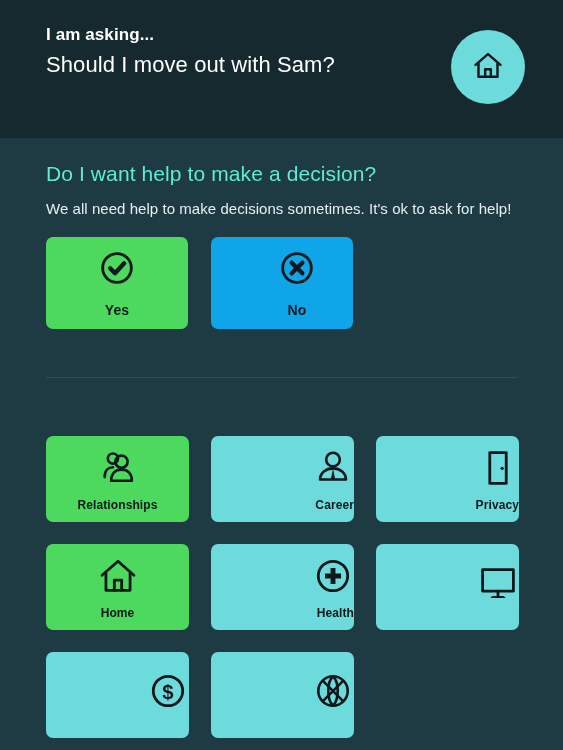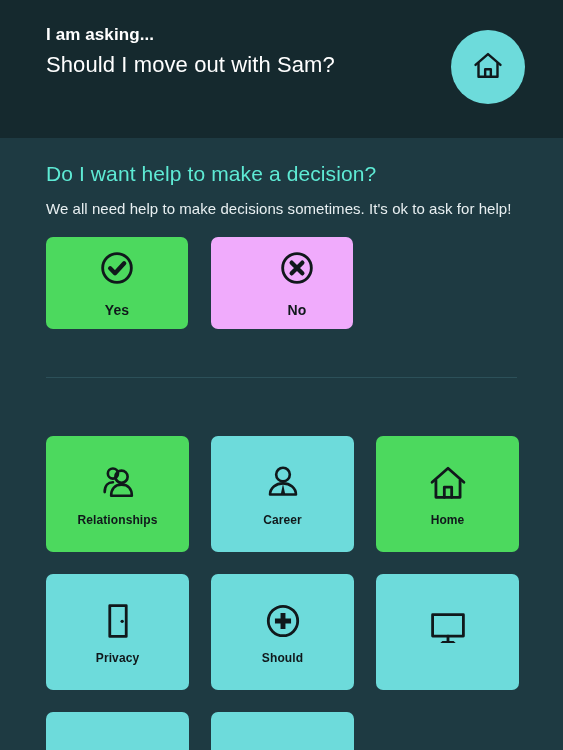--- a/index.html
+++ b/index.html
@@ -103,21 +103,21 @@
     cursor: pointer;
     display: flex;
     flex-direction: column;
     align-items: center;
     justify-content: center;
     padding: 0;
     font-family: "Liberation Sans", sans-serif;
   }
 
   .choice-btn.is-selected { background: #4cd95e; }
-  .choice-btn.is-plain    { background: #f0abfc; padding-left: 30px; }
+  .choice-btn.is-plain    { background: #0ea5e9; padding-left: 30px; }
 
   .choice-label {
     font-size: 14px;
     font-weight: bold;
     color: #10181b;
     margin-top: 11px;
     letter-spacing: 0.1px;
   }
 
   
@@ -132,34 +132,34 @@
   
   .tile-grid {
     display: grid;
     grid-template-columns: repeat(3, 143px);
     gap: 22px;
     margin-top: 18px;
   }
 
   .tile {
     width: 143px;
-    height: 116px;
+    height: 86px;
     border-radius: 7px;
     border: none;
     cursor: pointer;
     display: flex;
     flex-direction: column;
     align-items: center;
     justify-content: center;
     padding: 0;
     font-family: "Liberation Sans", sans-serif;
   }
 
   .tile.is-selected { background: #4cd95e; }
-  .tile.is-plain    { background: #6ddbdb; }
+  .tile.is-plain    { background: #6ddbdb; align-items: flex-end; }
 
   .tile-label {
     font-size: 12px;
     font-weight: bold;
     color: #10181b;
     margin-top: 6px;
     letter-spacing: 0.1px;
   }
 
   .tile-icon, .choice-icon { display: block; }
@@ -237,50 +237,50 @@
           <span class="tile-icon">
             <svg width="42" height="42" viewBox="0 0 24 24" fill="none" stroke="#10181b" stroke-width="1.5" stroke-linecap="round" stroke-linejoin="round">
               <circle cx="12" cy="7.2" r="3.9"></circle>
               <path d="M4.6 18.6 C4.6 14.7 7.9 12.2 12 12.2 C16.1 12.2 19.4 14.7 19.4 18.6 Z"></path>
               <path d="M12 12.4 L13.3 18.6 L10.7 18.6 Z" fill="#10181b" stroke="none"></path>
             </svg>
           </span>
           <span class="tile-label">Career</span>
         </button>
 
+        <button class="tile is-plain">
+          <span class="tile-icon">
+            <svg width="42" height="42" viewBox="0 0 24 24" fill="none" stroke="#10181b" stroke-width="1.6" stroke-linejoin="round">
+              <rect x="7.3" y="3.2" width="9.4" height="17.6"></rect>
+              <circle cx="14.4" cy="12.2" r="0.95" fill="#10181b" stroke="none"></circle>
+            </svg>
+          </span>
+          <span class="tile-label">Privacy</span>
+        </button>
+
         <button class="tile is-selected">
           <span class="tile-icon">
             <svg width="42" height="42" viewBox="0 0 24 24" fill="none" stroke="#10181b" stroke-width="1.6" stroke-linecap="round" stroke-linejoin="round">
               <path d="M2.9 11.6 L12 3.6 L21.1 11.6"></path>
               <path d="M5.1 10.4 V20.2 H18.9 V10.4"></path>
               <path d="M9.9 20.2 V14.4 H14.1 V20.2"></path>
             </svg>
           </span>
           <span class="tile-label">Home</span>
         </button>
 
-        <button class="tile is-plain">
-          <span class="tile-icon">
-            <svg width="42" height="42" viewBox="0 0 24 24" fill="none" stroke="#10181b" stroke-width="1.6" stroke-linejoin="round">
-              <rect x="7.3" y="3.2" width="9.4" height="17.6"></rect>
-              <circle cx="14.4" cy="12.2" r="0.95" fill="#10181b" stroke="none"></circle>
-            </svg>
-          </span>
-          <span class="tile-label">Privacy</span>
-        </button>
-
 
         <button class="tile is-plain">
           <span class="tile-icon">
             <svg width="42" height="42" viewBox="0 0 24 24" fill="none" stroke="#10181b" stroke-width="1.6">
               <circle cx="12" cy="12" r="8.4"></circle>
               <path d="M12 7.4 V16.6 M7.4 12 H16.6" stroke-width="2.8" stroke-linecap="butt"></path>
             </svg>
           </span>
-          <span class="tile-label">Should</span>
+          <span class="tile-label">Health</span>
         </button>
 
         <button class="tile is-plain">
           <span class="tile-icon">
             <svg width="42" height="42" viewBox="0 0 24 24" fill="none" stroke="#10181b" stroke-width="1.6" stroke-linecap="round" stroke-linejoin="round">
               <rect x="3.2" y="4.4" width="17.6" height="12.2"></rect>
               <path d="M12 16.6 V19.4"></path>
               <path d="M7.6 20.6 H16.4 L15.2 19.4 H8.8 Z" fill="#10181b" stroke="none"></path>
             </svg>
           </span>

